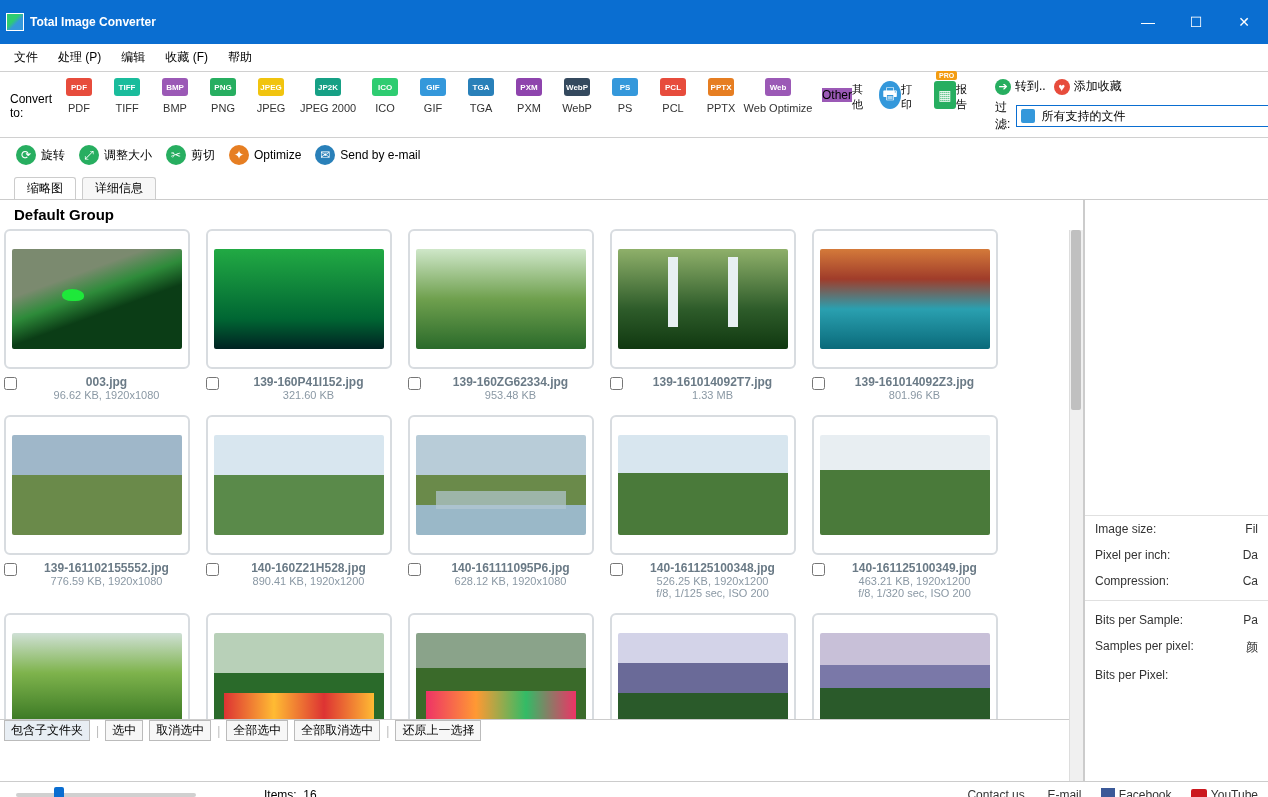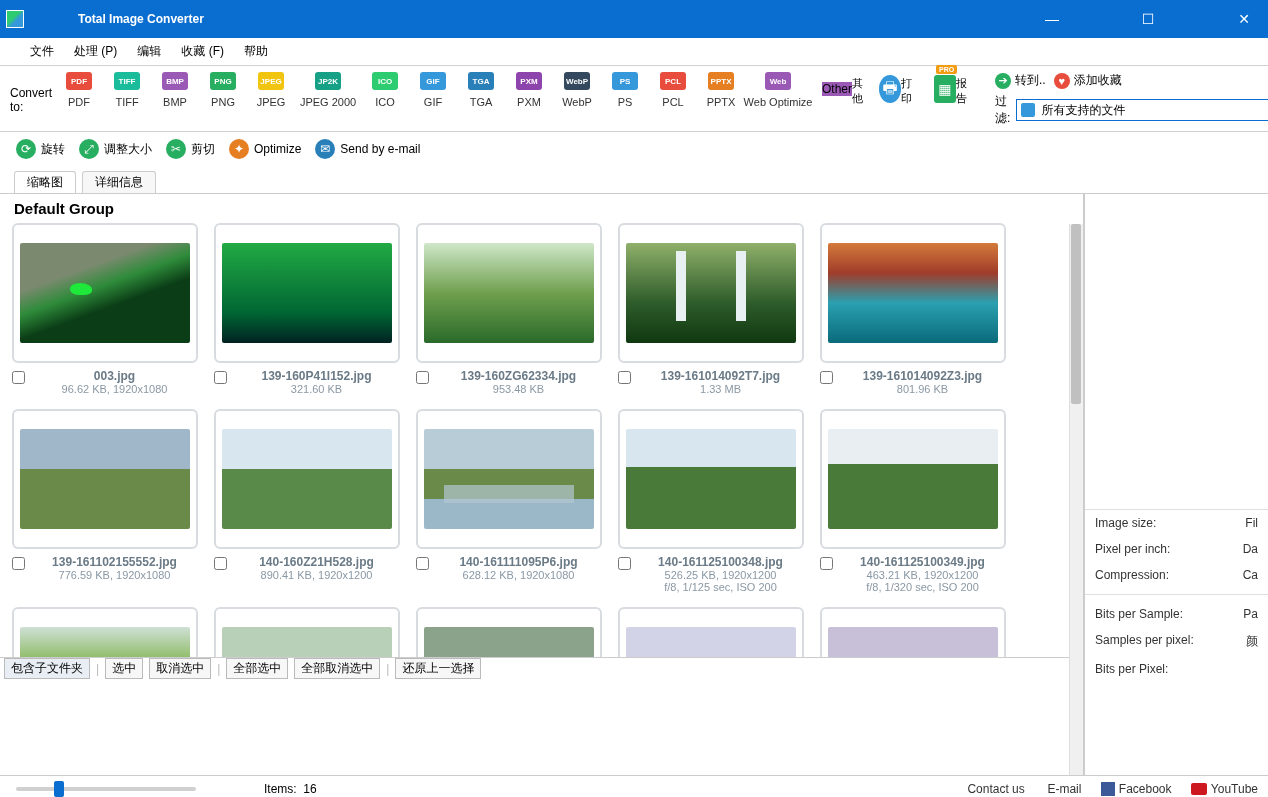--- a/index.html
+++ b/index.html
@@ -1,26 +1,26 @@
 <!DOCTYPE html>
 <html><head>
 <meta charset="utf-8">
 <style>
 * { box-sizing: border-box; margin: 0; padding: 0; }
 html, body { width: 1268px; height: 797px; font-family: "Segoe UI", Tahoma, sans-serif; font-size: 12px; overflow: hidden; background: #fff; }
 
 
-.titlebar { height: 38px; background: #0a6ed1; display: flex; align-items: center; color: #fff; padding-left: 6px; gap: 48px; }
+.titlebar { height: 44px; background: #0a6ed1; display: flex; align-items: center; color: #fff; padding-left: 6px; }
 .titlebar .logo { width: 18px; height: 18px; background: linear-gradient(135deg, #2ecc71 40%, #3498db 60%); border: 1px solid #fff; margin-right: 6px; }
 .titlebar .title { font-weight: 600; font-size: 12px; }
 .titlebar .spacer { flex: 1; }
 .titlebar .winbtn { width: 48px; height: 30px; display: flex; align-items: center; justify-content: center; color: #fff; font-size: 14px; }
 
 
-.menubar { height: 28px; display: flex; align-items: center; border-bottom: 1px solid #d0d0d0; padding: 0 20px; }
+.menubar { height: 28px; display: flex; align-items: center; border-bottom: 1px solid #d0d0d0; padding: 0 4px; }
 .menubar .mitem { padding: 4px 10px; font-size: 12px; }
 
 
 .toolbar { display: flex; align-items: flex-start; padding: 6px 10px 4px 10px; border-bottom: 1px solid #d0d0d0; min-height: 56px; }
 .convertlbl { margin-top: 14px; font-size: 12px; margin-right: 8px; }
 .fmt-list { display: flex; gap: 10px; }
 .fmt { display: flex; flex-direction: column; align-items: center; width: 38px; }
 .fmt.wide { width: 56px; }
 .fmt .badge { width: 26px; height: 18px; border-radius: 3px; display: flex; align-items: center; justify-content: center; color: #fff; font-size: 8px; font-weight: bold; }
 .fmt .flbl { margin-top: 6px; font-size: 11px; color: #333; white-space: nowrap; }
@@ -55,21 +55,21 @@
 
 
 .tabstrip { height: 28px; display: flex; align-items: flex-end; border-bottom: 1px solid #ccc; padding: 0 14px; gap: 6px; }
 .tab { padding: 2px 12px; border: 1px solid #ccc; border-bottom: none; border-radius: 3px 3px 0 0; font-size: 12px; background: #f7f7f7; position: relative; top: 0; }
 .tab.active { background: #fff; }
 
 
 .mainrow { display: flex; height: 581px; }
 .thumbs-wrap { flex: 1; position: relative; overflow: hidden; border-right: 1px solid #ccc; }
 .grouphdr { padding: 6px 14px; color: #000000; font-weight: bold; font-size: 15px; }
-.thumbs { display: flex; flex-wrap: wrap; gap: 14px 16px; padding: 0 20px 8px 12px; overflow-y: auto; height: 434px; }
+.thumbs { display: flex; flex-wrap: wrap; gap: 14px 16px; padding: 0 20px 8px 4px; overflow-y: auto; height: 490px; }
 .thumb { width: 186px; display: flex; flex-direction: column; align-items: center; }
 .tframe { width: 186px; height: 140px; border: 2px solid #d8dce0; border-radius: 6px; display:flex;align-items:center;justify-content:center; overflow:hidden }
 .tframe .ph { width: 170px; height: 100px; border-radius: 2px; }
 .ph0{background:linear-gradient(160deg,#7b8a6f 30%,#2e8b3a 45%,#0b3d16 60%);position:relative}
 .ph0::after{content:"";position:absolute;left:50px;top:40px;width:22px;height:12px;background:#1ee83a;border-radius:50% 60% 40% 50%}
 .ph1{background:linear-gradient(#2a4 0,#063 70%,#022 100%);}
 .ph2{background:linear-gradient(#cfe7c9 0,#6fa04e 50%,#2a6a2a 100%)}
 .ph3{background:linear-gradient(#8fb06a 0,#2e5c2a 60%,#103810 100%);position:relative}
 .ph3::before,.ph3::after{content:"";position:absolute;top:8px;width:10px;height:70px;background:#e8f0f2}
 .ph3::before{left:50px}.ph3::after{left:110px}

